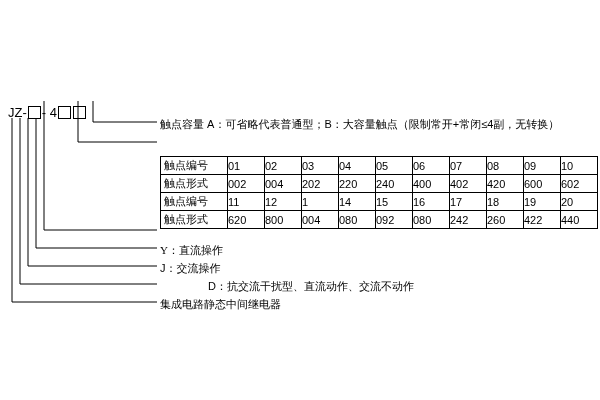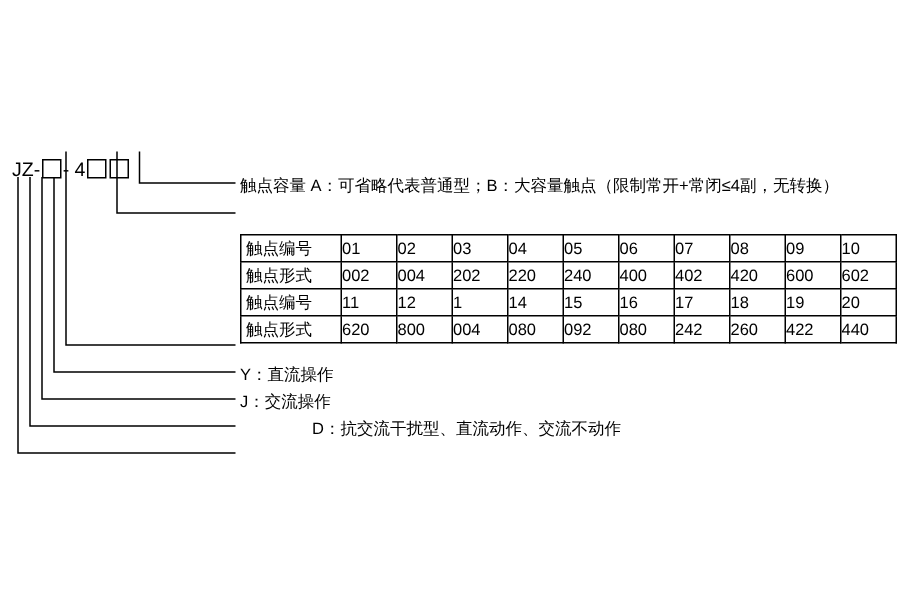--- a/index.html
+++ b/index.html
@@ -49,21 +49,21 @@
   }
   .note {
     position: absolute;
     font-size: 11px;
     white-space: nowrap;
     line-height: 14px;
   }
   .note-cap    { left: 160px; top: 117px; }
   .note-num    { left: 160px; top: 137px; }
   .note-shell  { left: 160px; top: 225px; }
-  .note-y      { left: 160px; top: 243px; }
+  .note-y      { left: 160px; top: 243px; font-family: Liberation Serif, serif; }
   .note-j      { left: 160px; top: 261px; }
   .note-d      { left: 160px; top: 279px; margin-left: 48px; }
   .note-main   { left: 160px; top: 297px; }
 
   table.contact {
     position: absolute;
     left: 160px;
     top: 156px;
     border-collapse: collapse;
     font-size: 11px;
@@ -164,14 +164,15 @@
         <td class="val">260</td>
         <td class="val">422</td>
         <td class="val">440</td>
       </tr>
     </tbody>
   </table>
 
   <div class="note note-y">Y：直流操作</div>
   <div class="note note-j">J：交流操作</div>
   <div class="note note-d">D：抗交流干扰型、直流动作、交流不动作</div>
+  <div class="note note-main">集成电路静态中间继电器</div>
 
 </div>
 
 </body></html>

